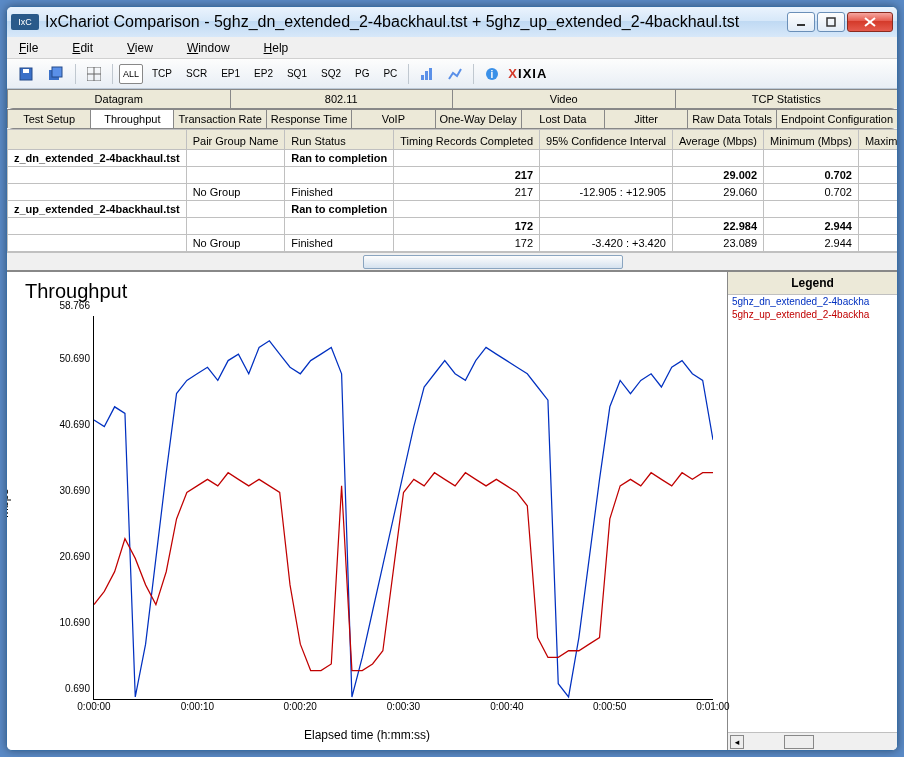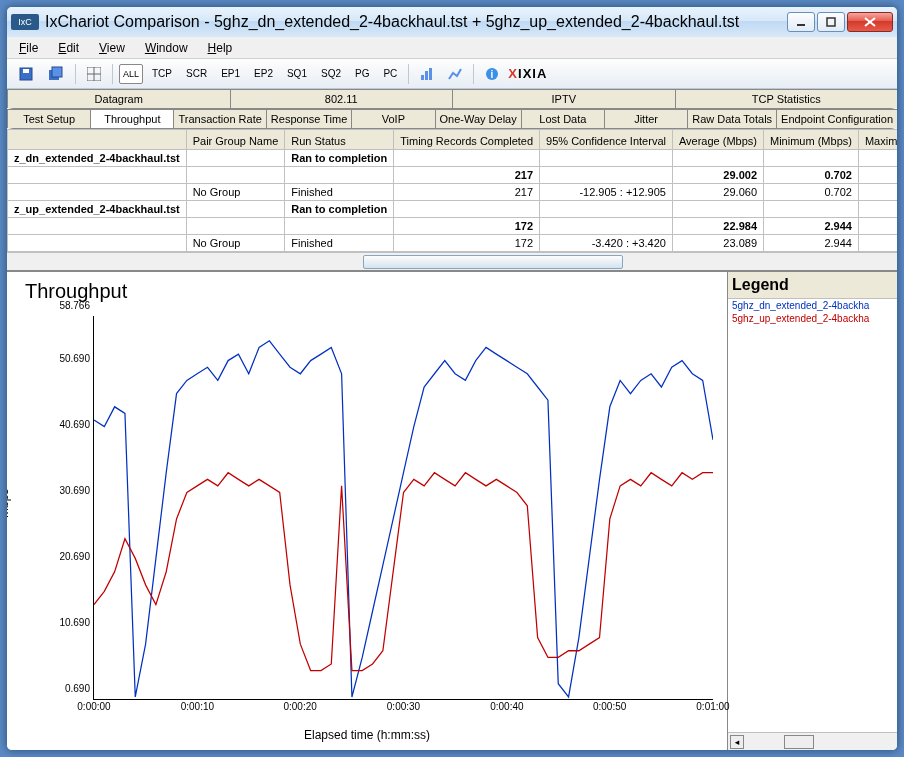--- a/index.html
+++ b/index.html
@@ -5,21 +5,21 @@
 * { box-sizing: border-box; font-family: "Segoe UI", Tahoma, sans-serif; }
 body { margin: 0; background: #5a8ac6; padding: 6px; }
 .window { width: 892px; height: 745px; background: #f0f0f0; border: 1px solid #3a6ea5; border-radius: 6px; overflow: hidden; display: flex; flex-direction: column; box-shadow: 0 0 8px rgba(0,0,0,.4); }
 .titlebar { height: 30px; background: linear-gradient(#eaf3fd,#d7e8f9 45%,#bfd9f3 46%,#d7e8f9); display: flex; align-items: center; padding: 0 4px; }
 .titlebar .ticon { width: 28px; height: 16px; background:#2a5a8a; color:#fff; font-size:9px; display:flex; align-items:center; justify-content:center; border-radius:2px; margin-right:6px;}
 .titlebar .title { font-size: 16px; color:#000; flex:1; }
 .winbtns { display:flex; gap:2px; }
 .winbtn { width: 28px; height: 20px; border: 1px solid #6a8fb8; border-radius:3px; display:flex; align-items:center; justify-content:center; font-size:12px; background:linear-gradient(#fdfdfd,#e2ecf7);}
 .winbtn.close { width:46px; background:linear-gradient(#f5a6a0,#e55a4d 45%,#d43a2a 46%,#e55a4d); color:#fff; border-color:#8a2a1f;}
 .winbtn.close svg{stroke:#fff;}
-.menubar { height: 22px; background:#f0f0f0; border-bottom:1px solid #d0d0d0; display:flex; align-items:center; padding:0 4px; gap:4px; font-size:12px;}
+.menubar { height: 22px; background:#f0f0f0; border-bottom:1px solid #d0d0d0; display:flex; align-items:center; padding:0 4px; gap:18px; font-size:12px;}
 .menubar .mi { padding:2px 8px;}
 .menubar .mi u{text-decoration:underline;}
 .toolbar { height:30px; background:linear-gradient(#fdfdfd,#e8eef5); border-bottom:1px solid #bcc9d7; display:flex; align-items:center; padding:0 6px; gap:4px; font-size:10px;}
 .tbtn { padding:2px 4px; border:1px solid transparent; border-radius:2px; display:flex; align-items:center; justify-content:center; min-width:20px; height:20px;}
 .tbtn.box { border:1px solid #888; background:#fff; font-size:9px; padding:1px 3px;}
 .tsep { width:1px; height:20px; background:#c0c8d0; margin:0 2px;}
 .ixia { font-weight:bold; font-size:13px; letter-spacing:1px;}
 .ixia .x{color:#d43a2a;}
 .tabrow { display:flex; border-bottom:1px solid #888; background:#ece9d8; font-size:11px;border-radius:6px;}
 .tabrow .tab { flex:1; text-align:center; padding:3px 4px; border:1px solid #888; border-bottom:none; background:#ece9d8; margin-right:-1px; white-space:nowrap;}
@@ -35,21 +35,21 @@
 .body { flex:1; display:flex; border-top:1px solid #888; overflow:hidden;}
 .chartpane { flex:1; background:#fff; position:relative; padding:10px 10px 30px 56px;}
 .chartpane .ctitle { position:absolute; left:18px; top:8px; font-size:20px; }
 .chartpane .ylabel { position:absolute; left:4px; top:50%; transform:rotate(-90deg) translate(0,-50%); transform-origin:left center; font-size:12px;}
 .chartpane .xlabel { position:absolute; bottom:8px; left:50%; transform:translateX(-50%); font-size:12px;}
 .plot { position:absolute; left:86px; top:44px; right:14px; bottom:50px; border-left:1px solid #000; border-bottom:1px solid #000;}
 .ytick { position:absolute; right:100%; font-size:10px; transform:translateY(-50%); padding-right:4px; white-space:nowrap;}
 .xtick { position:absolute; top:100%; font-size:10px; transform:translateX(-50%); padding-top:2px; white-space:nowrap;}
 .plot svg { position:absolute; inset:0; width:100%; height:100%;}
 .legendpane { width:170px; background:#fff; border-left:1px solid #888; display:flex; flex-direction:column;}
-.legendpane .lhdr { text-align:left; font-weight:bold; font-size:16px; padding:4px; border-bottom:1px solid #c0c0c0; background:#ece9d8;}
+.legendpane .lhdr { text-align:center; font-weight:bold; font-size:12px; padding:4px; border-bottom:1px solid #c0c0c0; background:#ece9d8;}
 .legendpane .litem { font-size:10px; padding:1px 4px; white-space:nowrap; overflow:hidden;}
 .legendpane .litem.blue{color:#0030c0;}
 .legendpane .litem.red{color:#c00000;}
 .legscroll { margin-top:auto; height:18px; background:#f0f0f0; border-top:1px solid #c0c0c0; display:flex; align-items:center; padding:0 2px; gap:40px;}
 .legscroll .arr{width:14px;height:14px;border:1px solid #888;background:#eee;font-size:9px;display:flex;align-items:center;justify-content:center;}
 </style>
 </head>
 <body>
 
 <div class="window">
@@ -134,21 +134,21 @@
           <circle cx="7" cy="7" r="6" fill="#3a90e8"></circle>
           <text x="7" y="11" text-anchor="middle" fill="#fff" font-size="10" font-weight="bold">i</text>
         </svg>
       </div>
     <div class="ixia"><span class="x">X</span>IXIA</div>
   </div>
 
   <div class="tabrow">
     <div class="tab">Datagram</div>
     <div class="tab">802.11</div>
-    <div class="tab">IPTV</div>
+    <div class="tab">Video</div>
     <div class="tab">TCP Statistics</div>
   </div>
   <div class="tabrow">
     <div class="tab">Test Setup</div>
     <div class="tab sel">Throughput</div>
     <div class="tab">Transaction Rate</div>
     <div class="tab">Response Time</div>
     <div class="tab">VoIP</div>
     <div class="tab">One-Way Delay</div>
     <div class="tab">Lost Data</div>

